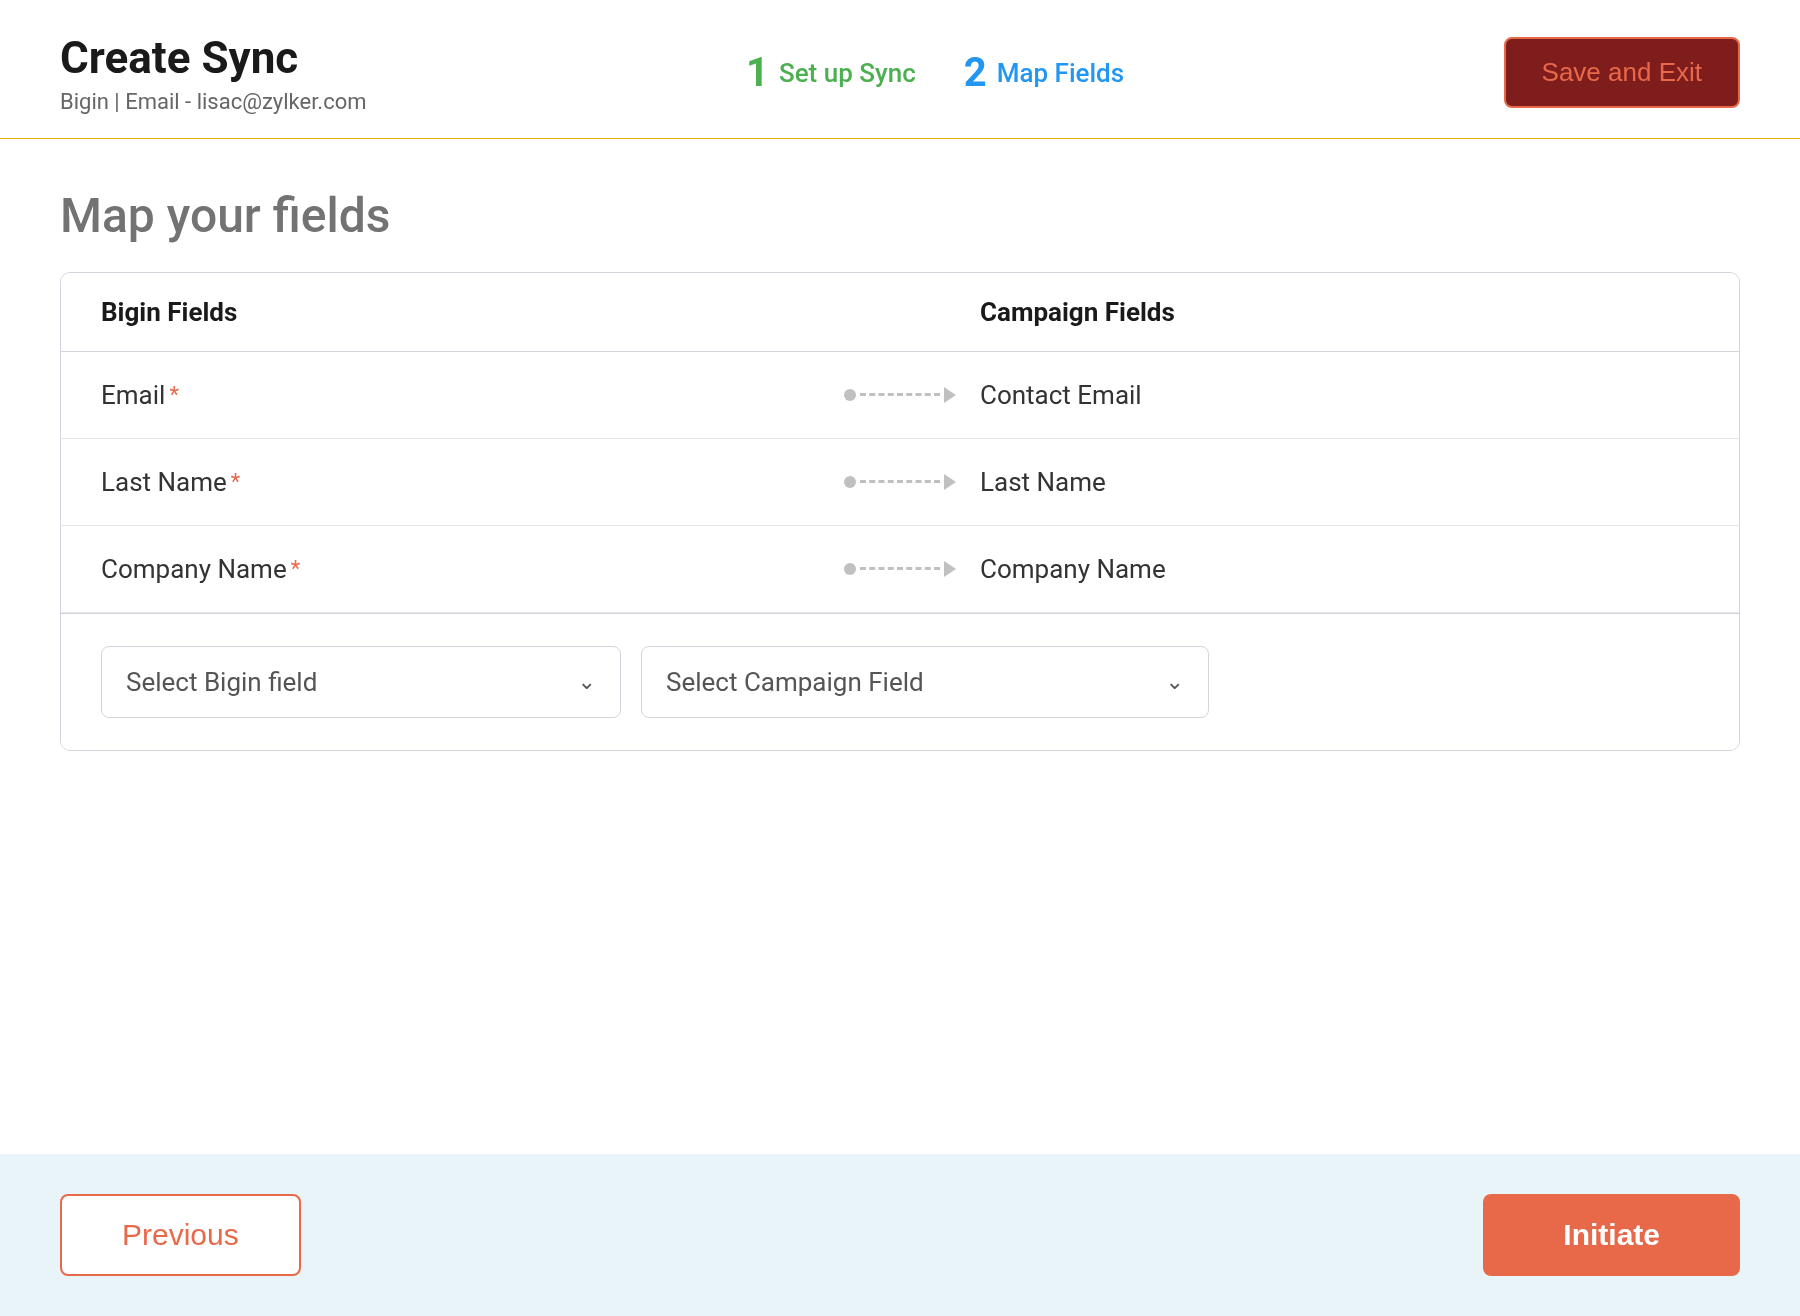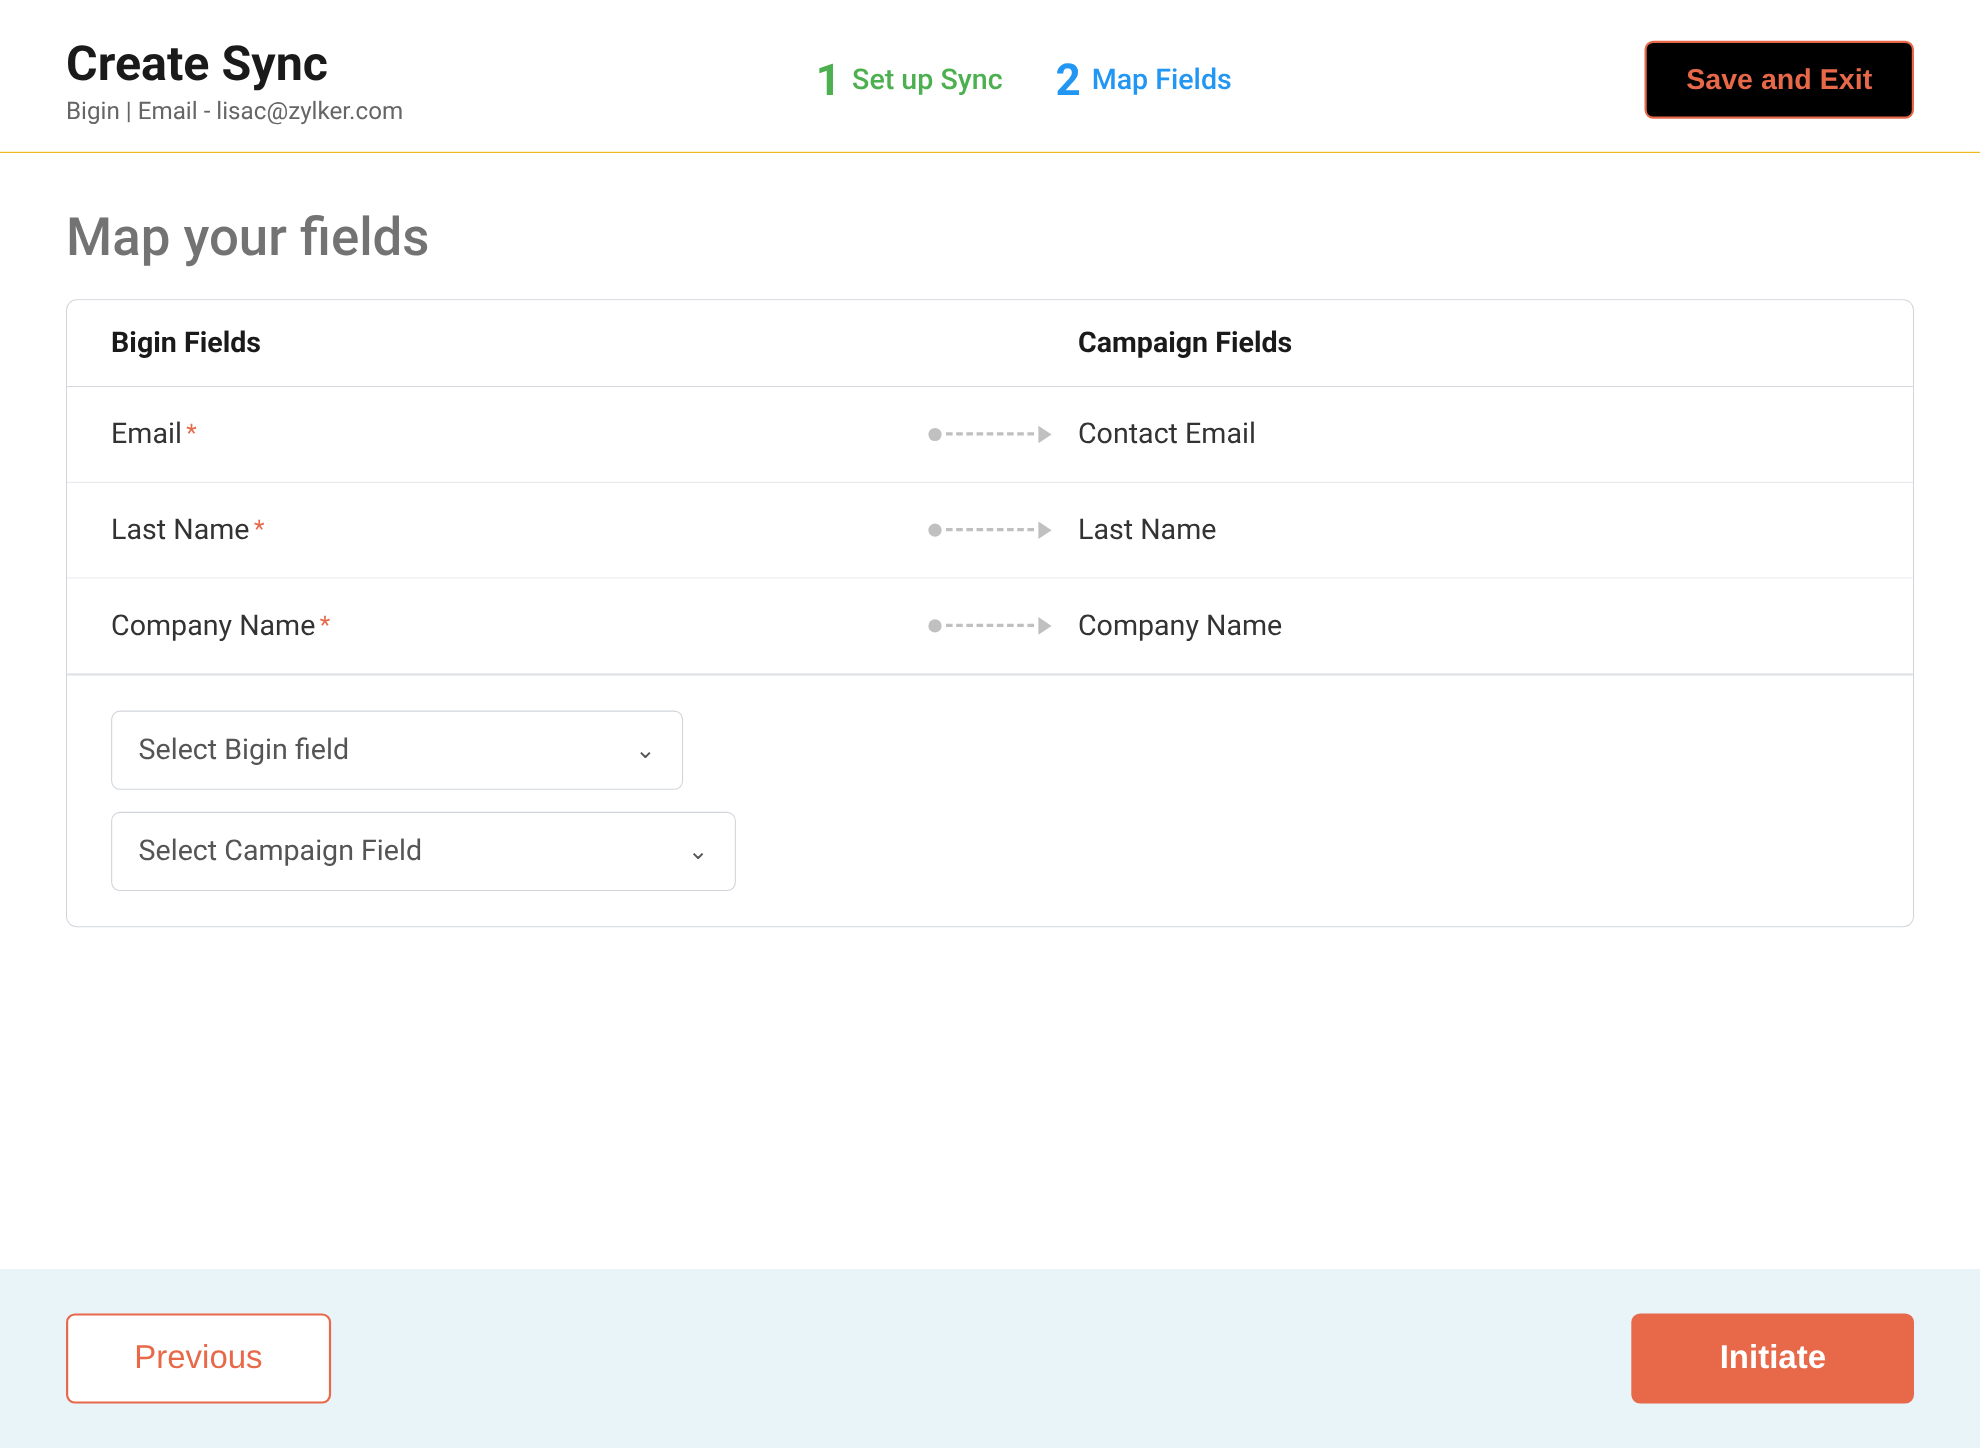--- a/index.html
+++ b/index.html
@@ -50,24 +50,24 @@
       font-size: 26px;
       font-weight: 500;
     }
     .step-1 .step-number { color: #4caf50; }
     .step-1 .step-label { color: #4caf50; }
     .step-2 .step-number { color: #2196f3; }
     .step-2 .step-label { color: #2196f3; }
 
     .save-exit-btn {
       border: 2px solid #e8694a;
-      background: #000000;
+      background: #7f1d1d;
       color: #e8694a;
       font-size: 26px;
-      font-weight: 700;
+      font-weight: 400;
       padding: 18px 36px;
       border-radius: 8px;
       cursor: pointer;
     }
 
     
     .main-content {
       padding: 48px 60px;
     }
 
@@ -201,23 +201,22 @@
       font-size: 32px;
       color: #555;
       cursor: pointer;
       background: none;
       border: none;
       line-height: 1;
     }
 
     .map-new-field-inputs {
       display: flex;
-      align-items: flex-start;
+      align-items: center;
       gap: 20px;
-      flex-direction: column;
     }
     .select-dropdown {
       display: flex;
       align-items: center;
       justify-content: space-between;
       border: 1px solid #d1d5db;
       border-radius: 8px;
       padding: 20px 24px;
       background: #fff;
       cursor: pointer;

